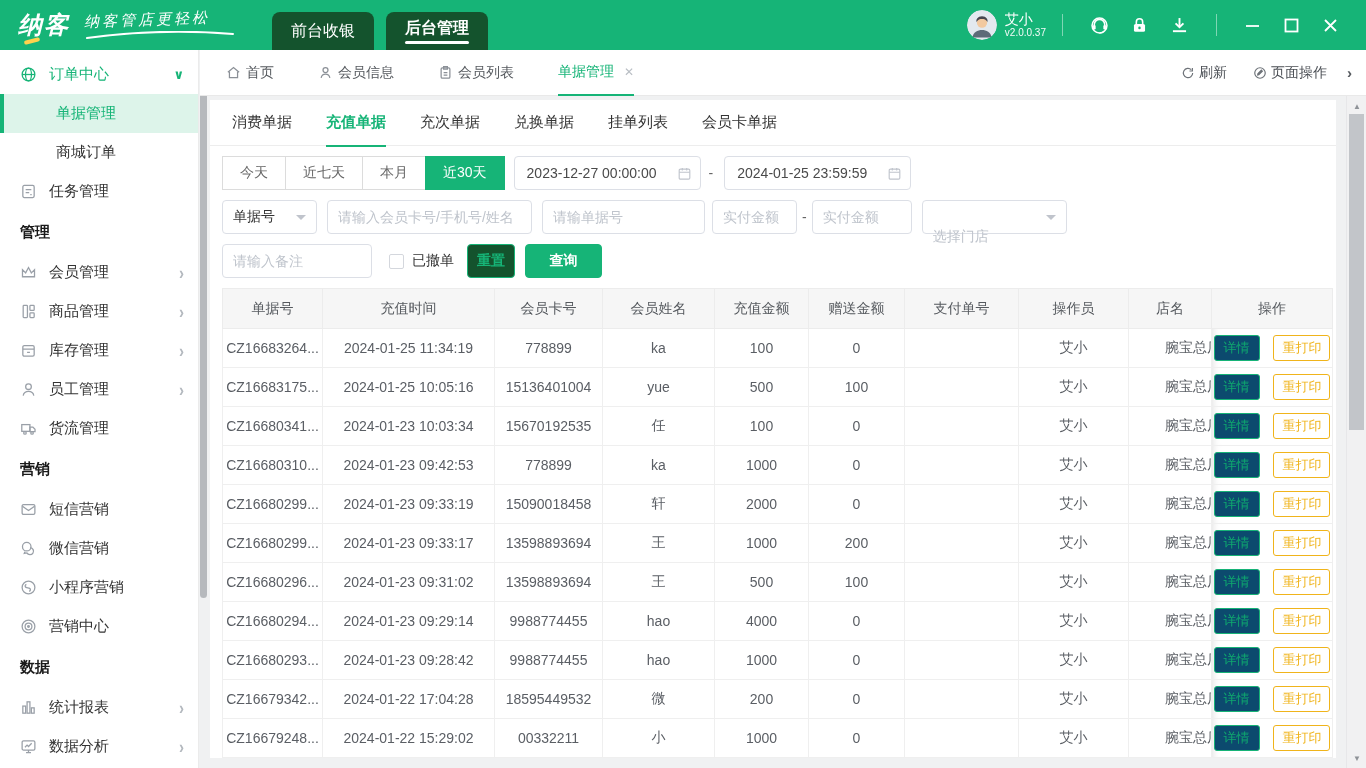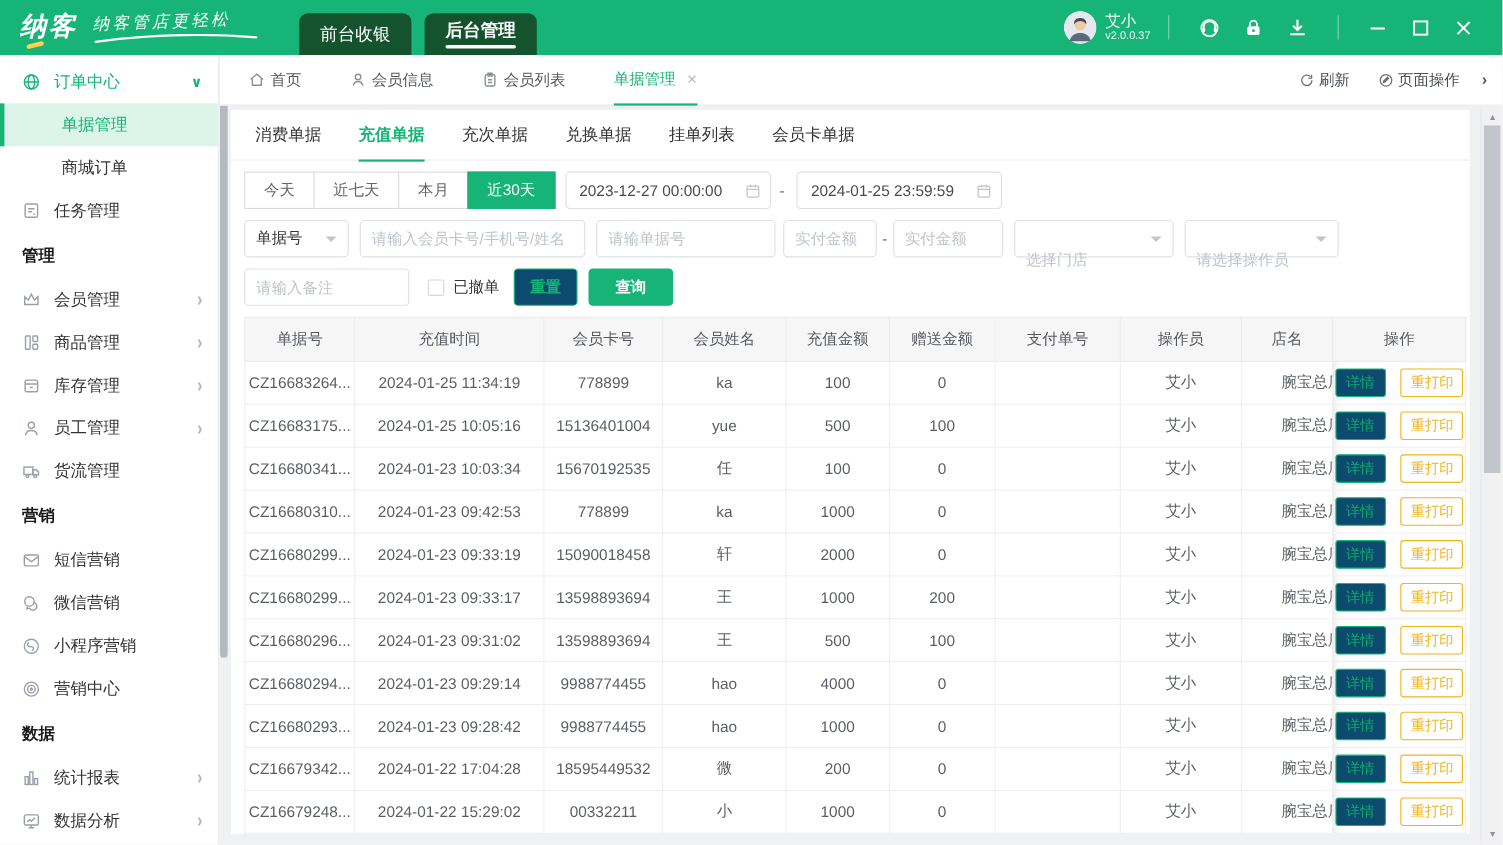--- a/index.html
+++ b/index.html
@@ -78,21 +78,21 @@
   .dash2 { color:#666; margin:0 5px; font-size:14px; }
   .selbox { height:34px; border:1px solid #dcdfe6; border-radius:4px; display:flex; align-items:center; padding:0 10px; font-size:14px; cursor:pointer; background:#fff; }
   .selbox .sval { flex:1; color:#333; }
   .selbox .sval.ph { color:#bfc4cc;margin-top:39px; }
   .caret { width:0; height:0; border:5px solid transparent; border-top-color:#c0c4cc; margin-top:6px; margin-left:6px; }
   .f-input { height:34px; border:1px solid #dcdfe6; border-radius:4px; padding:0 10px; font-size:14px; color:#333; outline:none; font-family:inherit; }
   .f-input::placeholder { color:#bfc4cc; }
   .gap10 { margin-left:10px; }
   .checkbox { width:15px; height:15px; border:1px solid #d4d7dd; border-radius:2px; background:#fff; margin-left:17px; cursor:pointer; flex:none; }
   .cb-label { font-size:14px; color:#333; margin-left:8px; }
-  .btn-reset { height:34px; width:58px; margin-left:13px; border:1px solid #16b477; border-radius:4px; background:#0c4a6e; color:#16b477; font-size:14px; font-weight:bold; cursor:pointer; font-family:inherit; }
+  .btn-reset { height:34px; width:48px; margin-left:13px; border:1px solid #16b477; border-radius:4px; background:#14532d; color:#16b477; font-size:14px; font-weight:bold; cursor:pointer; font-family:inherit; }
   .btn-search { height:34px; width:77px; margin-left:10px; border:1px solid #16b477; border-radius:4px; background:#16b477; color:#fff; font-size:14px; font-weight:bold; cursor:pointer; font-family:inherit; }
 
   
   .tbl-wrap { margin:10px 0 0 12px; }
   table { border-collapse:collapse; table-layout:fixed; width:1110px; }
   th { background:#f6f6f6; color:#55595e; font-weight:400; font-size:14px; height:40px; border:1px solid #ececec; }
   td { background:#fff; color:#5a5e64; font-size:14px; height:39px; text-align:center; border:1px solid #efefef; overflow:hidden; white-space:nowrap; }
   .cell-store { text-align:left; padding-left:36px; }
   .cell-ops { box-shadow:inset 8px 0 8px -8px rgba(0,0,0,.15); }
   .btn-detail { height:26px; padding:0 9px; border:1px solid #17b377; border-radius:3px; background:#0c4a6e; color:#0fa96e; font-size:13px; cursor:pointer; font-family:inherit; margin-right:10px; }
@@ -405,24 +405,20 @@
         <span class="sval">单据号</span>
         <span class="caret"></span>
       </div>
       <input class="f-input gap10" style="width: 205px;" placeholder="请输入会员卡号/手机号/姓名">
       <input class="f-input gap10" style="width: 163px;" placeholder="请输单据号">
       <input class="f-input" style="width: 85px; margin-left: 7px;" placeholder="实付金额">
       <span class="dash2">-</span>
       <input class="f-input" style="width: 100px;" placeholder="实付金额">
       <div class="selbox gap10" style="width:145px">
         <span class="sval ph">选择门店</span>
-        <span class="caret"></span>
-      </div>
-      <div class="selbox gap10" style="width:140px">
-        <span class="sval ph">请选择操作员</span>
         <span class="caret"></span>
       </div>
     </div>
 
     <div class="f-row">
       <input class="f-input" style="width: 150px;" placeholder="请输入备注">
       <span class="checkbox"></span>
       <span class="cb-label">已撤单</span>
       <button class="btn-reset">重置</button>
       <button class="btn-search">查询</button>

